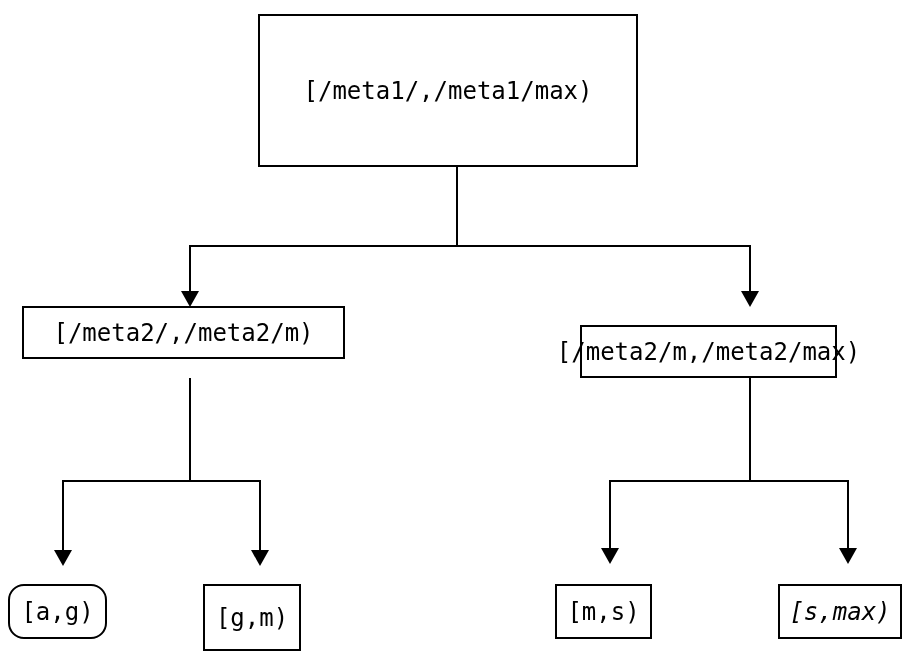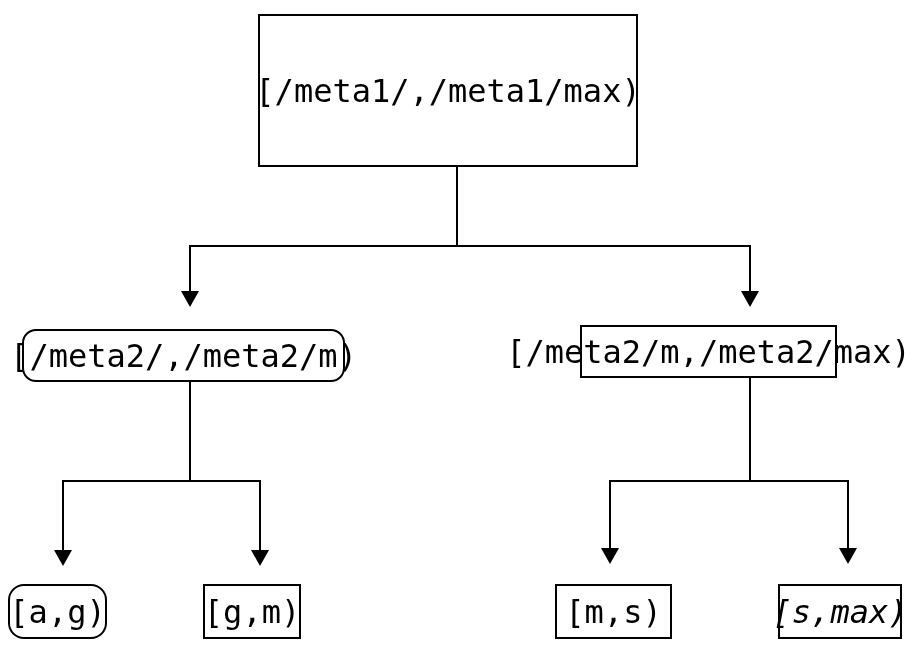--- a/index.html
+++ b/index.html
@@ -17,21 +17,21 @@
   }
   .node {
     position: absolute;
     box-sizing: border-box;
     border: 2px solid #000000;
     background: #ffffff;
     color: #000000;
     display: flex;
     align-items: center;
     justify-content: center;
-    font-size: 32px;
+    font-size: 24px;
     line-height: 1;
     white-space: nowrap;
   }
   .edges {
     position: absolute;
     left: 0;
     top: 0;
     width: 912px;
     height: 652px;
     pointer-events: none;
@@ -39,25 +39,25 @@
   .edges line {
     stroke: #000000;
     stroke-width: 2;
   }
   .edges polygon {
     fill: #000000;
     stroke: none;
   }
   
   #node-root      { left: 258px; top: 14px;  width: 380px; height: 153px; }
-  #node-meta2-lo  { left: 22px;  top: 329px; width: 323px; height: 53px; border-radius: 14px; }
+  #node-meta2-lo  { left: 22px;  top: 306px; width: 323px; height: 53px; }
   #node-meta2-hi  { left: 580px; top: 325px; width: 257px; height: 53px; }
   #node-leaf-ag   { left: 8px;   top: 584px; width: 99px;  height: 55px; border-radius: 16px; }
-  #node-leaf-gm   { left: 203px; top: 584px; width: 98px;  height: 55px; }
-  #node-leaf-ms   { left: 555px; top: 584px; width: 117px;  height: 55px; }
+  #node-leaf-gm   { left: 203px; top: 584px; width: 98px;  height: 67px; }
+  #node-leaf-ms   { left: 555px; top: 584px; width: 97px;  height: 55px; }
   #node-leaf-smax { left: 778px; top: 584px; width: 124px; height: 55px; font-style: italic; }
 </style>
 </head>
 <body>
 
 <div class="canvas">
 
   <svg class="edges" viewBox="0 0 912 652" xmlns="http://www.w3.org/2000/svg">
 
     <line x1="457" y1="167" x2="457" y2="246"></line>

